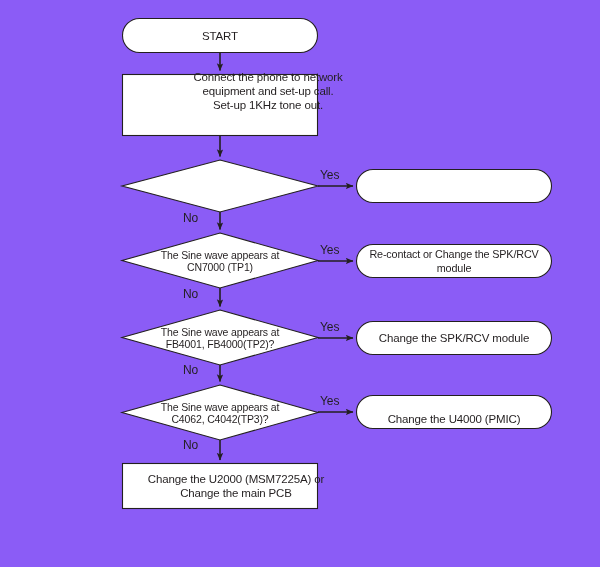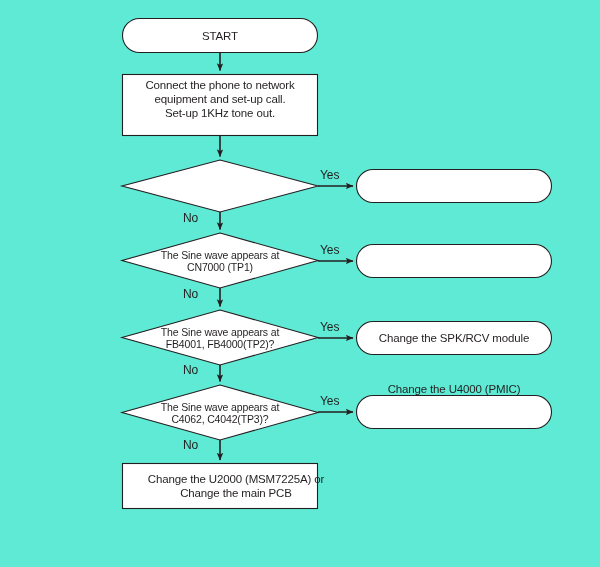--- a/index.html
+++ b/index.html
@@ -4,21 +4,21 @@
 <style>
   html, body {
     margin: 0;
     padding: 0;
     background: #ffffff;
   }
   #canvas {
     position: relative;
     width: 600px;
     height: 567px;
-    background: #5eead4;
+    background: #8b5cf6;
     font-family: "Liberation Sans", sans-serif;
     overflow: hidden;
   }
   #flow-svg {
     position: absolute;
     left: 0;
     top: 0;
     width: 600px;
     height: 567px;
   }
@@ -90,39 +90,40 @@
     <line x1="220" y1="440" x2="220" y2="460" stroke="#231f20" stroke-width="1.6" marker-end="url(#arrow)"></line>
 
     <line x1="318" y1="186" x2="353" y2="186" stroke="#231f20" stroke-width="1.6" marker-end="url(#arrow)"></line>
     <line x1="318" y1="261" x2="353" y2="261" stroke="#231f20" stroke-width="1.6" marker-end="url(#arrow)"></line>
     <line x1="318" y1="338" x2="353" y2="338" stroke="#231f20" stroke-width="1.6" marker-end="url(#arrow)"></line>
     <line x1="318" y1="412" x2="353" y2="412" stroke="#231f20" stroke-width="1.6" marker-end="url(#arrow)"></line>
   </svg>
 
   <div class="shape-text" style="left:122px; top:18px; width:196px; height:35px;">START</div>
 
-  <div class="shape-text nowrap" style="left:122px; top:68px; width:196px; height:62px;">Connect the phone to network
+  <div class="shape-text nowrap" style="left:122px; top:60px; width:196px; height:62px;padding-left:48px;">Connect the phone to network
 equipment and set-up call.
 Set-up 1KHz tone out.</div>
 
 
 
   <div class="shape-text diamond-text nowrap" style="left:130px; top:246px; width:180px; height:30px;">The Sine wave appears at
 CN7000 (TP1)</div>
 
+  <div class="shape-text" style="left:358px; top:244px; width:192px; height:34px; font-size:10.8px;">Re-contact or Change the SPK/RCV module</div>
 
   <div class="shape-text diamond-text nowrap" style="left:130px; top:323px; width:180px; height:30px;">The Sine wave appears at
 FB4001, FB4000(TP2)?</div>
 
   <div class="shape-text" style="left:358px; top:321px; width:192px; height:34px;text-align:right;">Change the SPK/RCV module</div>
 
   <div class="shape-text diamond-text nowrap" style="left:130px; top:398px; width:180px; height:30px;">The Sine wave appears at
 C4062, C4042(TP3)?</div>
 
-  <div class="shape-text" style="left:358px; top:372px; width:192px; height:34px;">Change the U4000 (PMIC)</div>
+  <div class="shape-text" style="left:358px; top:402px; width:192px; height:34px;">Change the U4000 (PMIC)</div>
 
   <div class="shape-text nowrap" style="left:122px; top:463px; width:196px; height:46px;padding-left:16px;">Change the U2000 (MSM7225A) or
 Change the main PCB</div>
 
   <div class="edge-label" style="left:320px; top:169px;">Yes</div>
   <div class="edge-label" style="left:183px; top:212px;">No</div>
 
   <div class="edge-label" style="left:320px; top:244px;">Yes</div>
   <div class="edge-label" style="left:183px; top:288px;">No</div>
 

